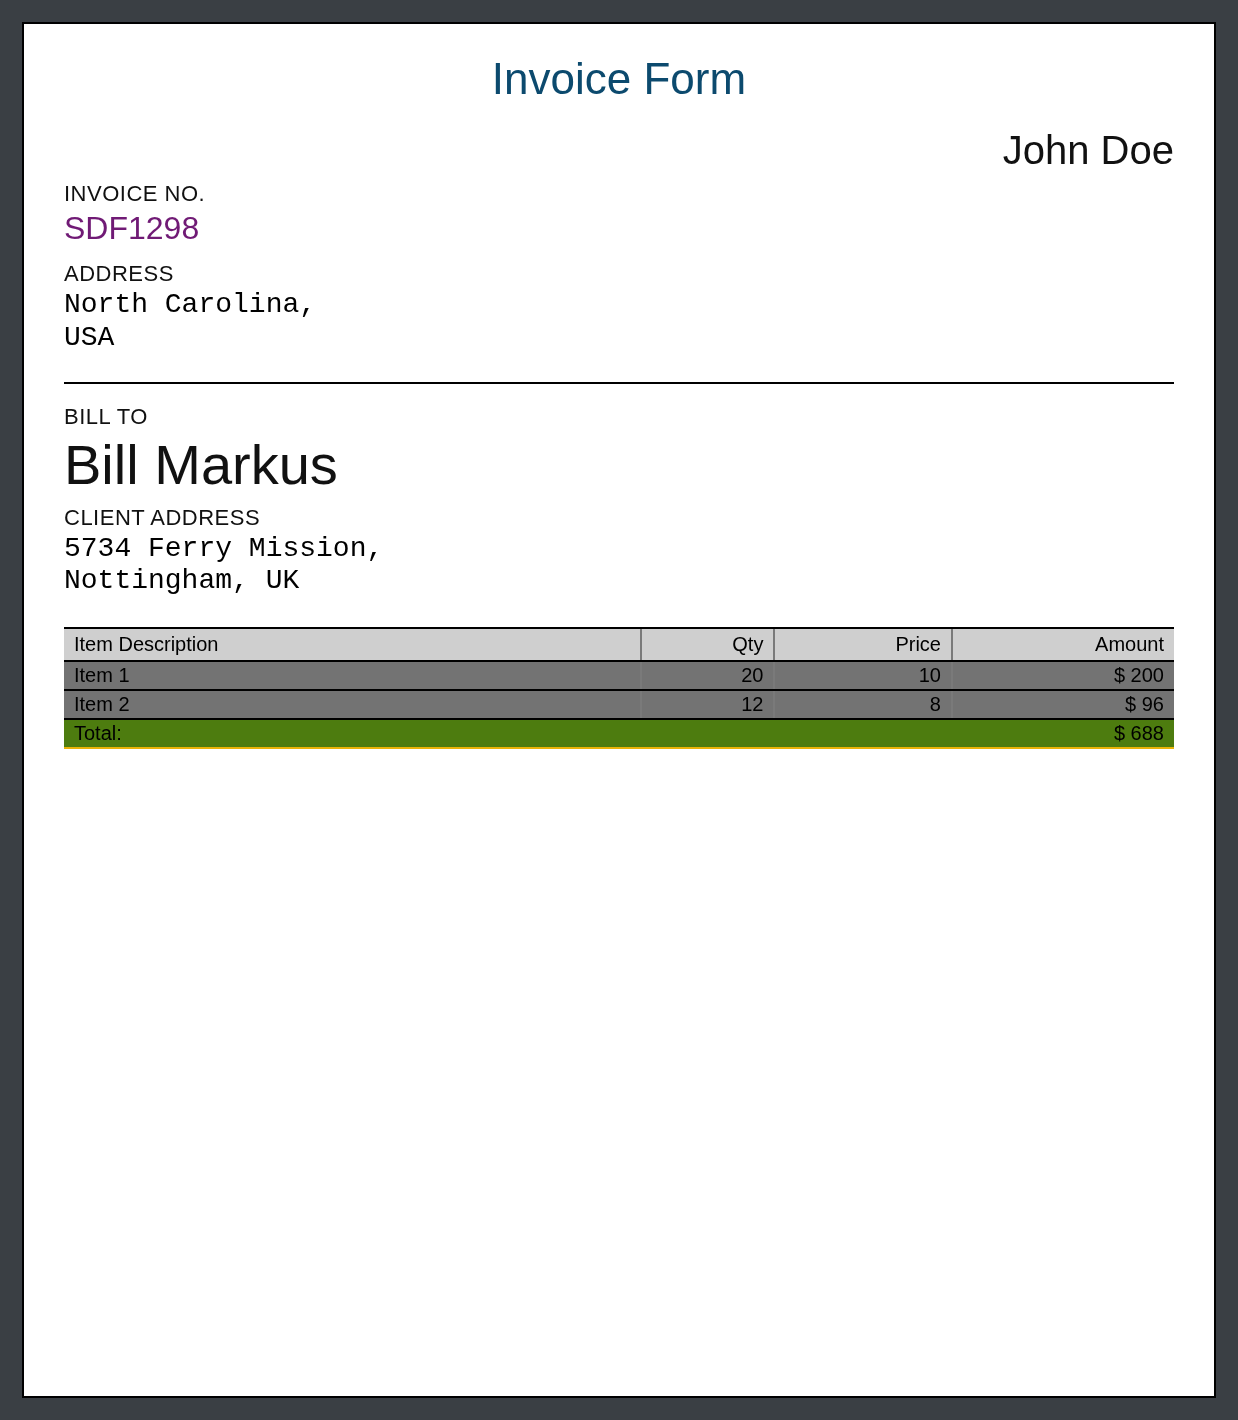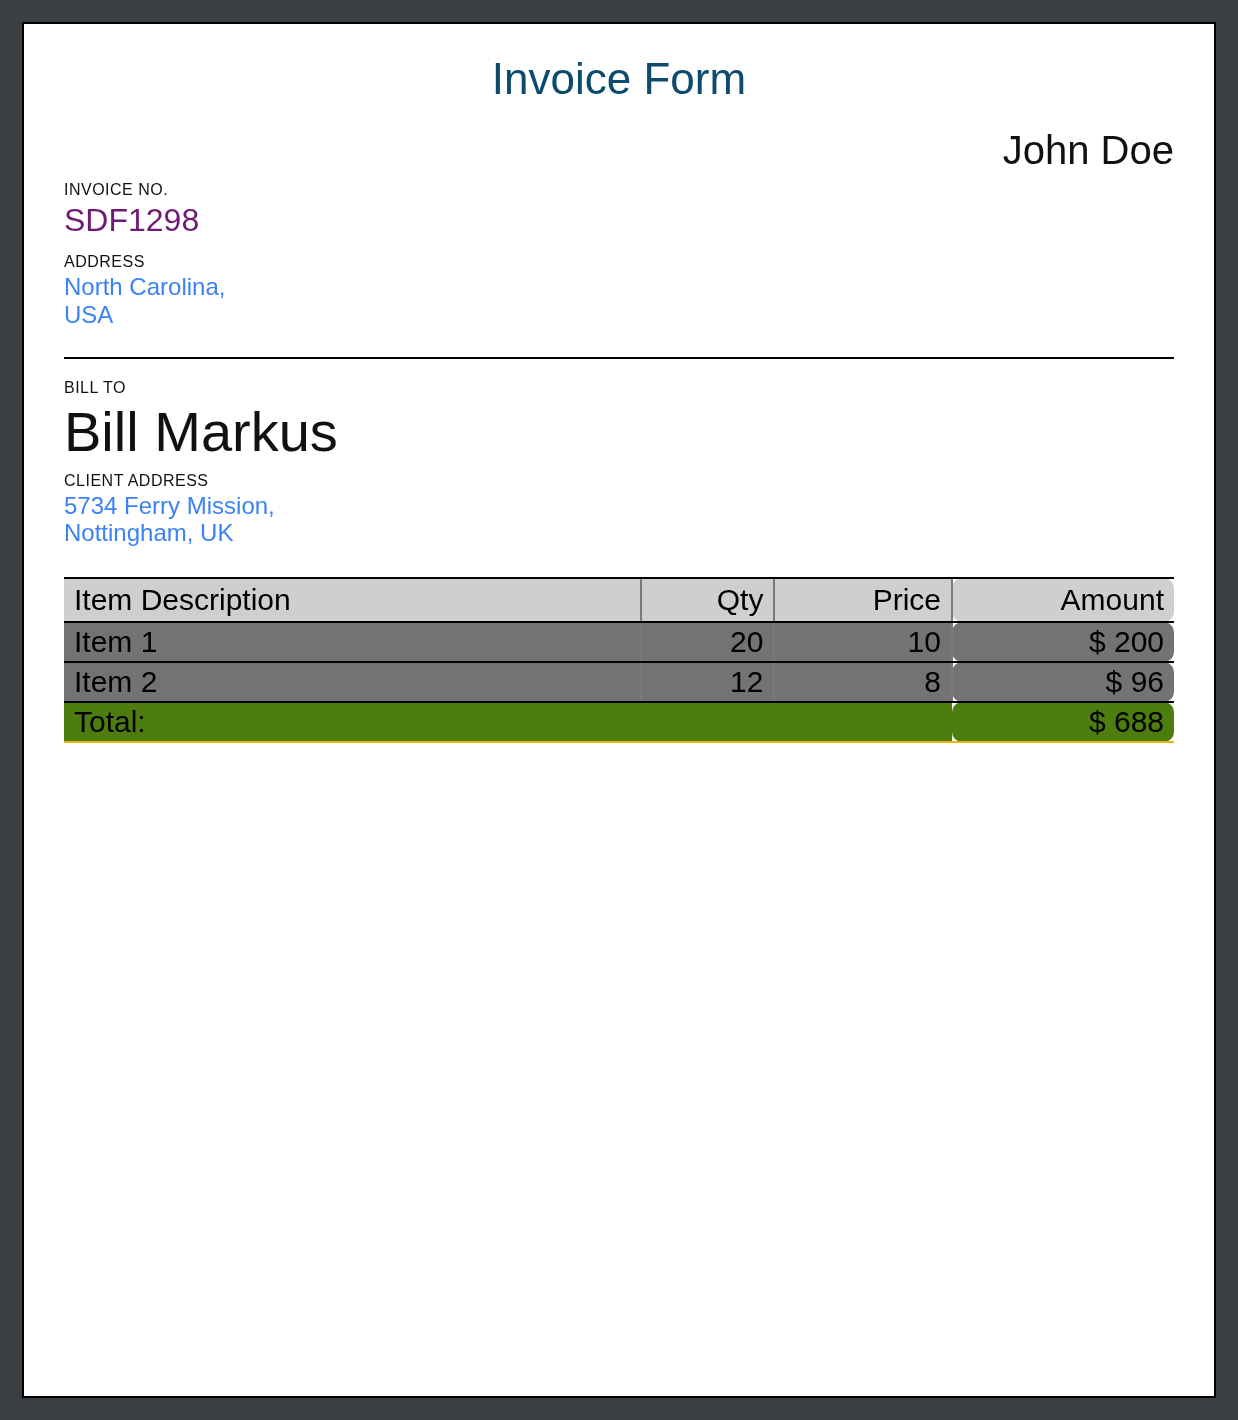--- a/index.html
+++ b/index.html
@@ -29,54 +29,55 @@
       color: #0c4a6e;
     }
     .sender-name {
       font-size: 40px;
       font-weight: 400;
       margin-bottom: 8px;
       color: #111;
       text-align: right;
     }
     .label {
-      font-size: 16px;
+      font-size: 22px;
       letter-spacing: 0.5px;
       text-transform: uppercase;
       color: #111;
       margin-top: 8px;
       margin-bottom: 2px;
     }
     .value {
       font-size: 32px;
       color: #701a75;
       margin-bottom: 14px;
       line-height: 1.2;
     }
     .address-line {
-      font-size: 24px;
+      font-size: 28px;
       line-height: 1.15;
-      color: #3b82f6;
+      color: #000000;
+      font-family: Liberation Mono, monospace;
     }
     .divider {
       border: none;
       border-top: 2px solid #000;
       margin: 28px 0 20px 0;
     }
     .bill-to-name {
       font-size: 56px;
       font-weight: 500;
       margin-bottom: 8px;
       color: #111;
     }
     .table {
       width: 100%;
       border-collapse: collapse;
       margin-top: 30px;
-      font-size: 30px;
+      font-size: 20px;
     }
     .table th {
       background: #cfcfcf;
       font-weight: 400;
       padding: 4px 10px;
       border-top: 2px solid #000;
       border-bottom: 2px solid #000;
     }
     .table td {
       background: #737373;
@@ -86,21 +87,21 @@
     }
     .col-desc {
       text-align: left;
       width: 52%;
     }
     .col-qty, .col-price, .col-amount {
       text-align: right;
     }
     .col-qty { width: 12%; }
     .col-price { width: 16%; }
-    .col-amount { width: 20%; border-radius: 10px; }
+    .col-amount { width: 20%; }
     .sep {
       border-left: 2px solid #7a7a7a;
     }
     .total-row td {
       background: #4d7c0f;
       border-top: 2px solid #000;
       border-bottom: 2px solid #eab308;
     }
     .total-row .sep {
       border-left: none;

